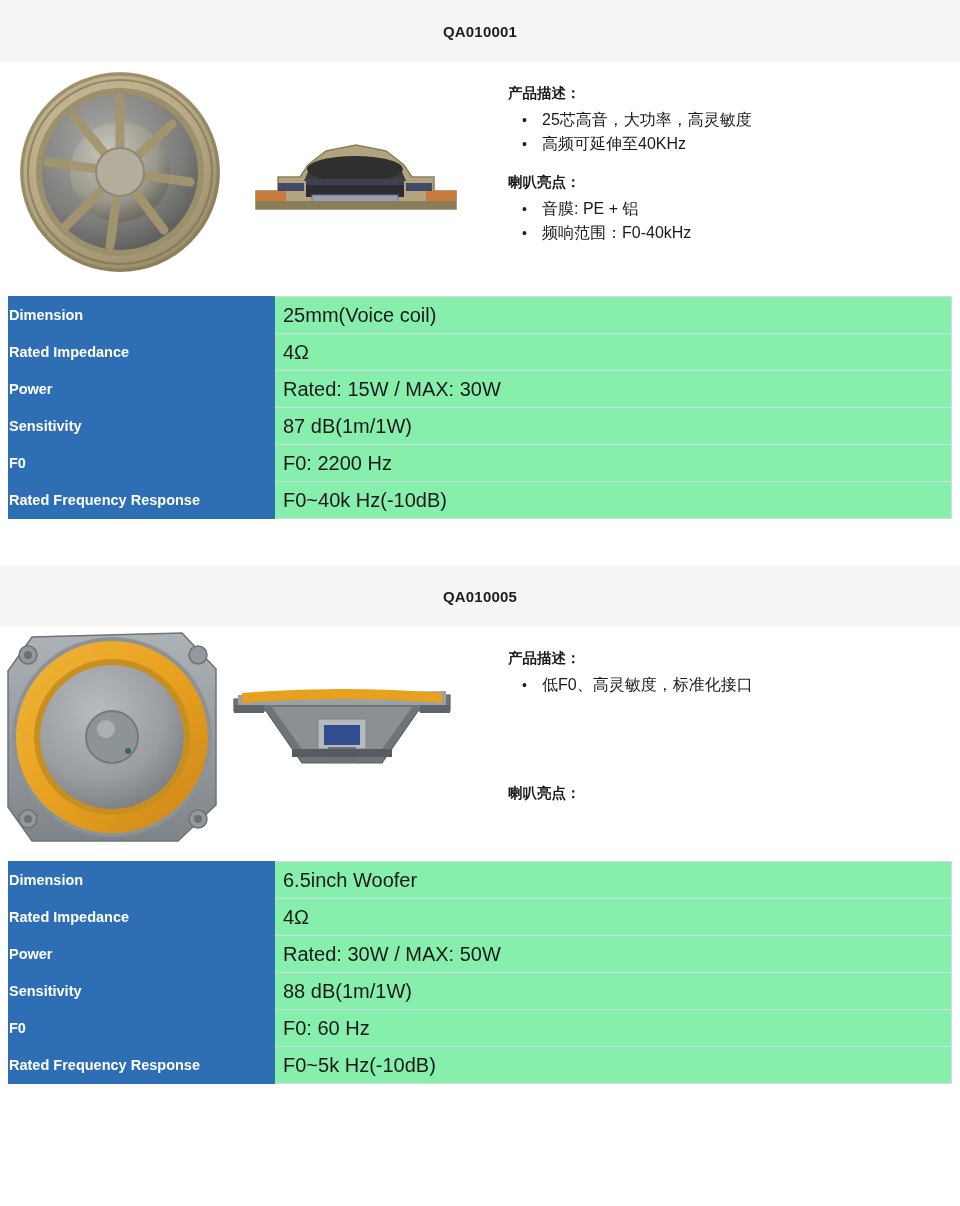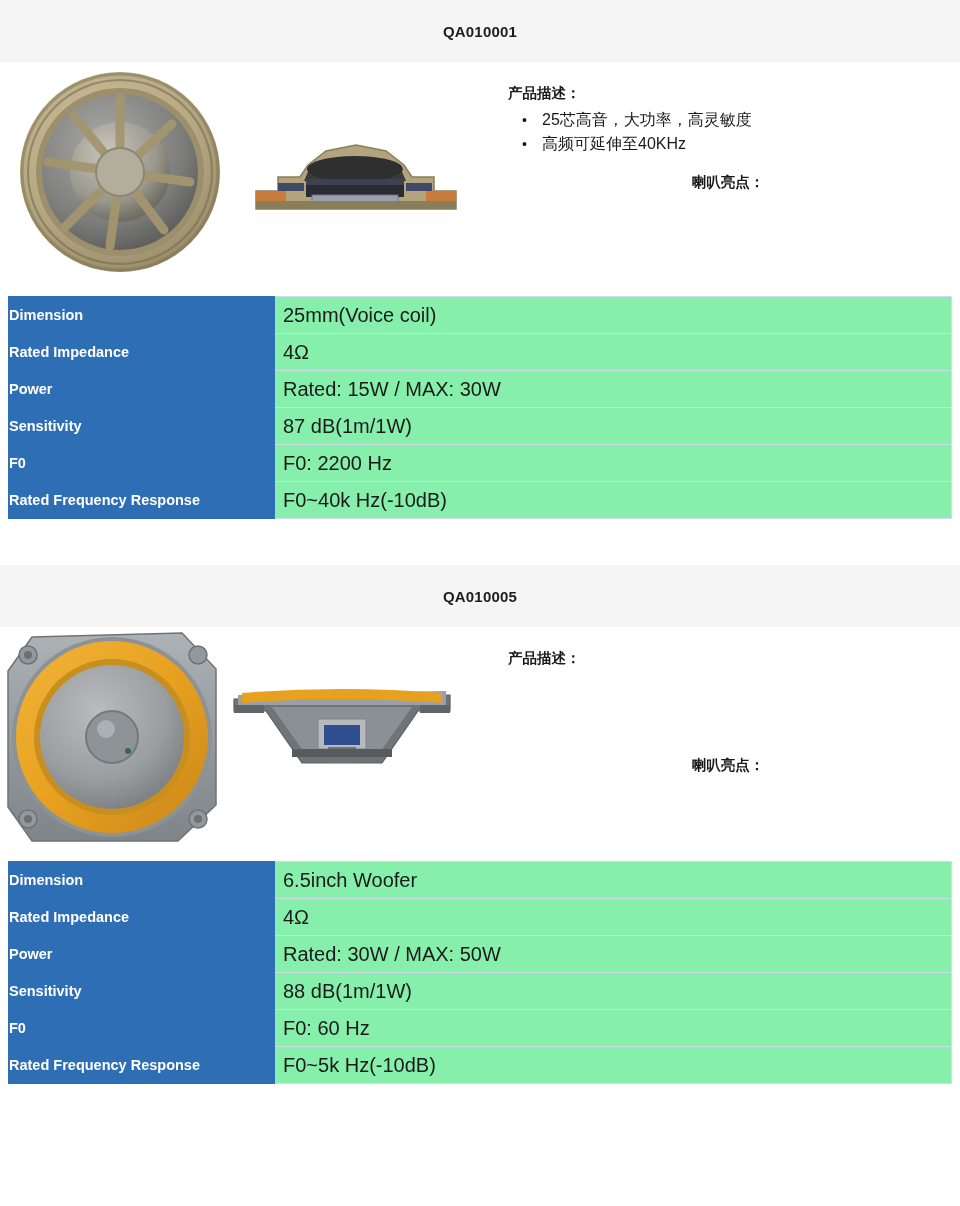--- a/index.html
+++ b/index.html
@@ -53,21 +53,20 @@
     width: 440px;
   }
   .desc h4 {
     margin: 0 0 6px 0;
     font-size: 14.5px;
     font-weight: bold;
     color: #1a1a1a;
   }
   .desc h4.second {
     margin-top: 18px;
-    text-align: center;
   }
   .bullets {
     margin: 0;
     padding: 0;
     list-style: none;
   }
   .bullets li {
     position: relative;
     padding-left: 34px;
     font-size: 16px;
@@ -218,20 +217,24 @@
 
       </div>
 
       <div class="desc">
         <h4>产品描述：</h4>
         <ul class="bullets">
           <li>25芯高音，大功率，高灵敏度</li>
           <li>高频可延伸至40KHz</li>
         </ul>
         <h4 class="second">喇叭亮点：</h4>
+        <ul class="bullets">
+          <li>音膜: PE + 铝</li>
+          <li>频响范围：F0-40kHz</li>
+        </ul>
       </div>
     </div>
 
     <table class="spec-table">
       <tbody>
         <tr>
           <td class="key">Dimension</td>
           <td class="val">25mm(Voice coil)</td>
         </tr>
         <tr>
@@ -316,20 +319,23 @@
             <rect x="60" y="60" width="100" height="8" fill="#565b5f"></rect>
             <rect x="2" y="16" width="30" height="8" fill="#5f6468"></rect>
             <rect x="188" y="16" width="30" height="8" fill="#5f6468"></rect>
           </g>
         </svg>
 
       </div>
 
       <div class="desc">
         <h4>产品描述：</h4>
+        <ul class="bullets">
+          <li>低F0、高灵敏度，标准化接口</li>
+        </ul>
         <h4 class="second" style="margin-top:88px">喇叭亮点：</h4>
       </div>
     </div>
 
     <table class="spec-table">
       <tbody>
         <tr>
           <td class="key">Dimension</td>
           <td class="val">6.5inch Woofer</td>
         </tr>

